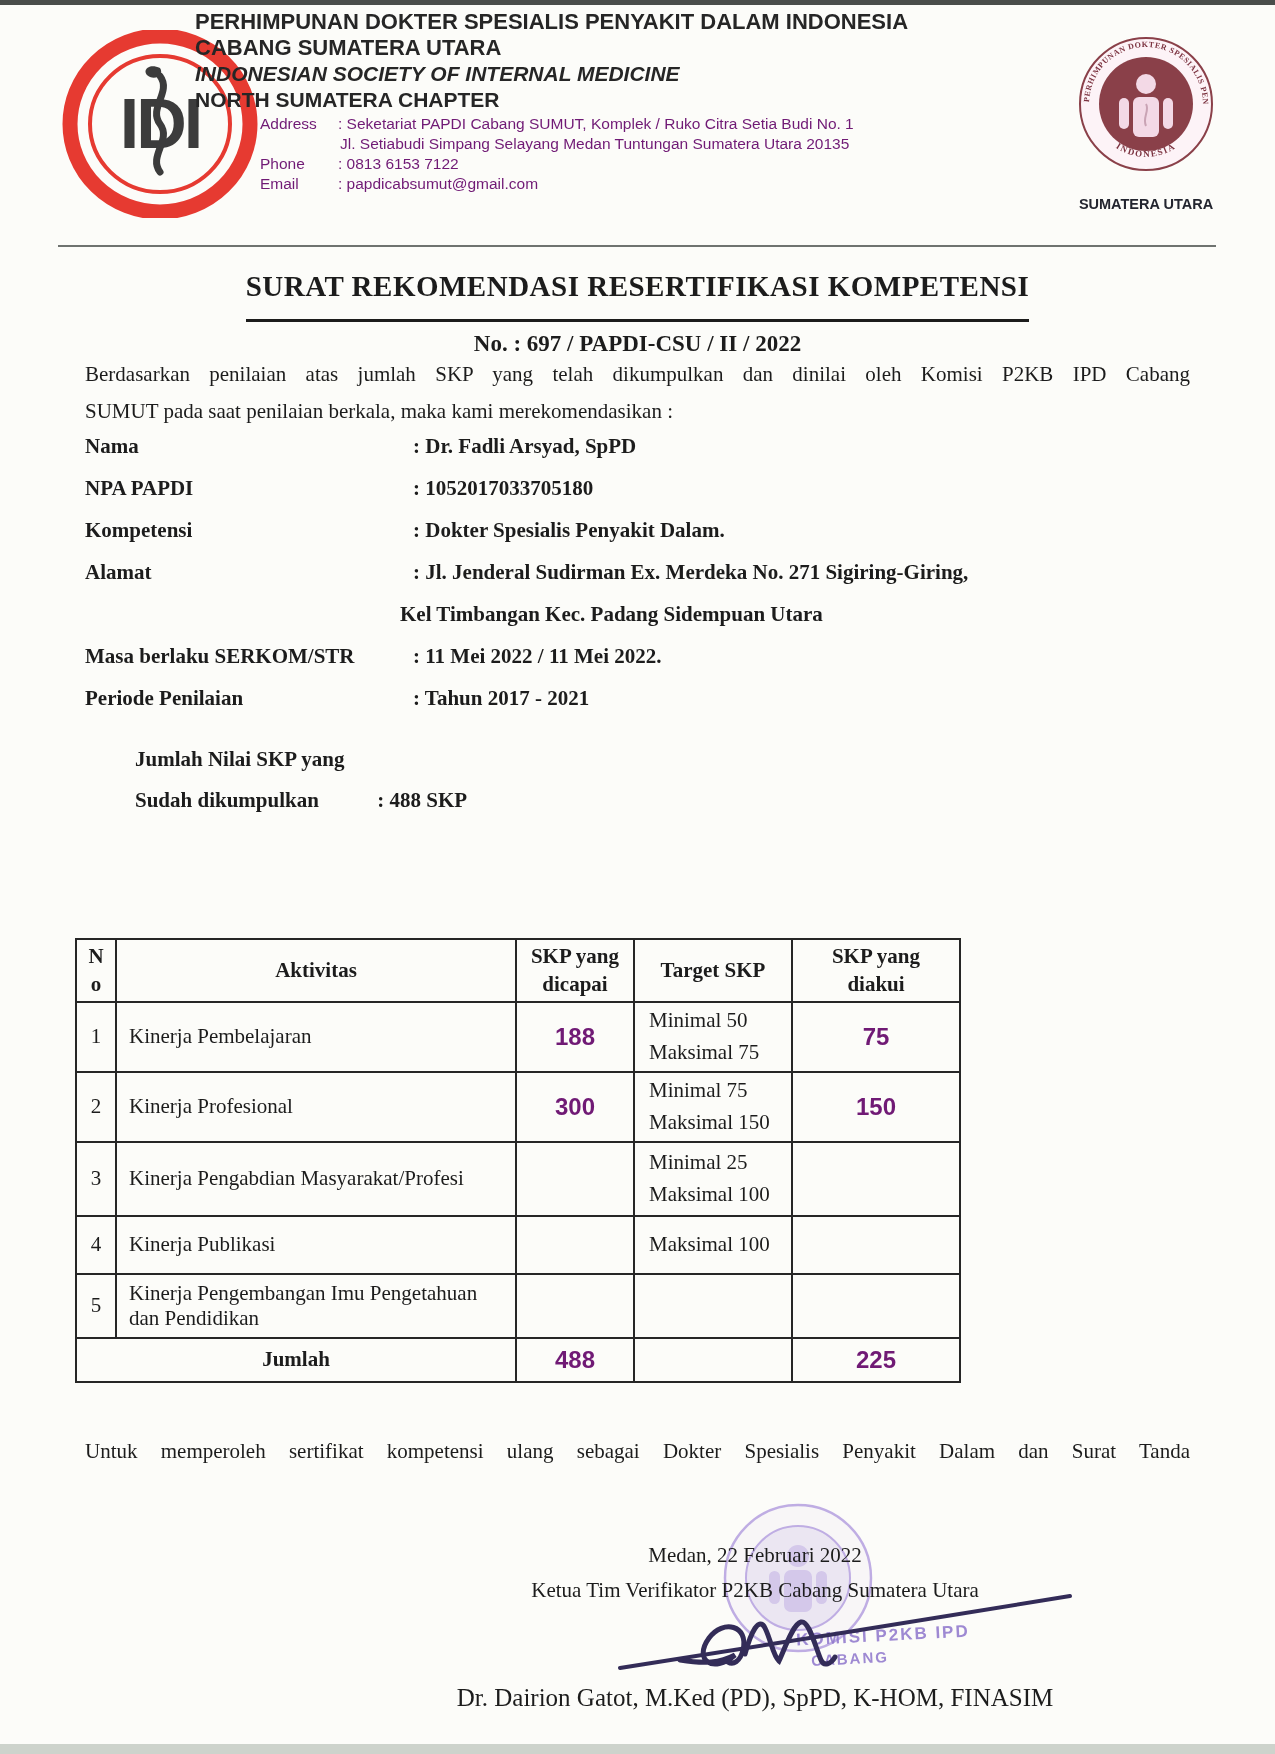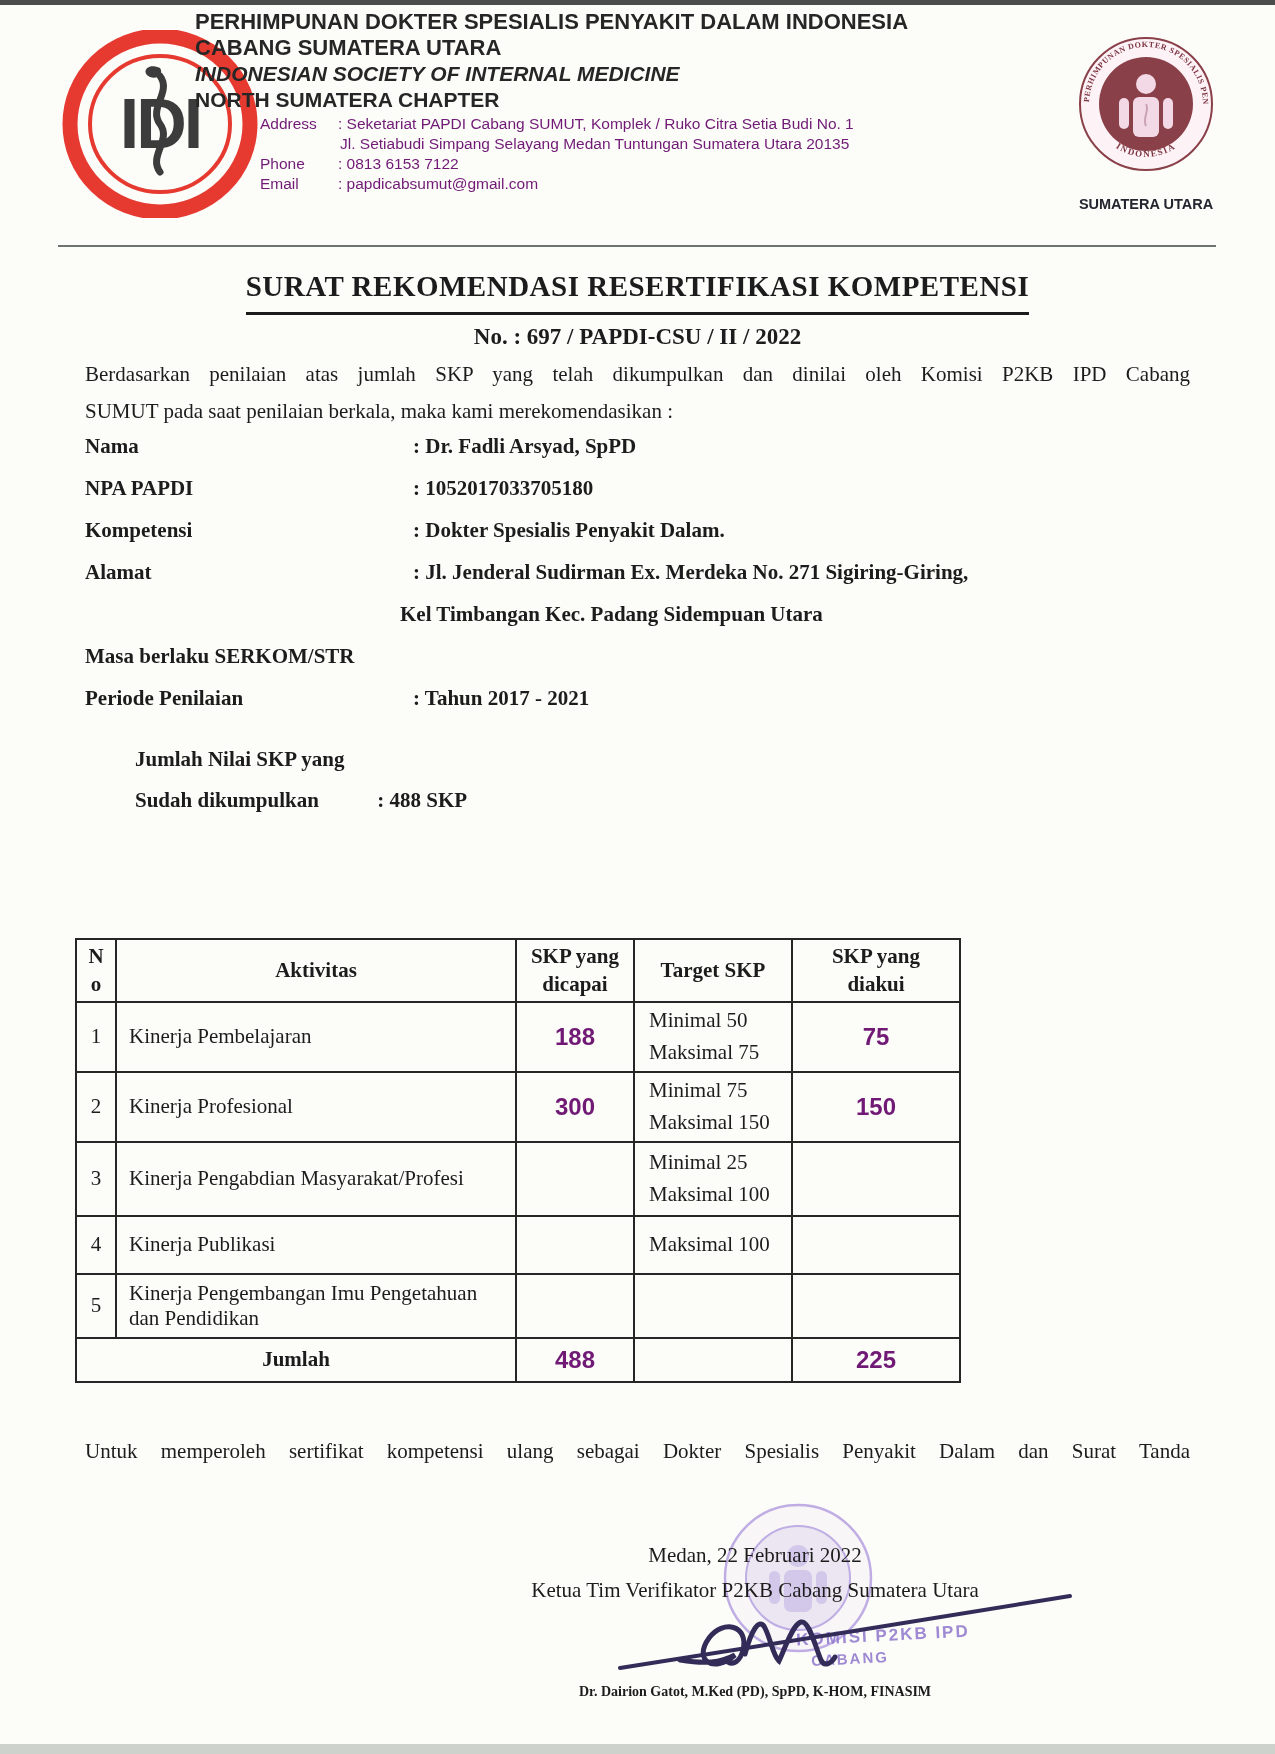--- a/index.html
+++ b/index.html
@@ -27,21 +27,21 @@
 
   .idi-logo { position:absolute; top:30px; left:62px; width:196px; height:188px; }
   .papdi-logo { position:absolute; top:22px; left:1062px; width:168px; height:178px; }
   .papdi-caption { position:absolute; top:196px; left:1042px; width:208px; text-align:center;
     font-family:"Liberation Sans", sans-serif; font-weight:bold; font-size:14.5px; color:#23252f; }
   .header-rule { position:absolute; top:245px; left:58px; width:1158px; height:0; border-top:2px solid #6f7370; }
 
   
   .title-wrap { position:absolute; top:270px; left:60px; width:1155px; text-align:center; }
   .title-main { display:inline-block; font-weight:bold; font-size:29px; letter-spacing:0.5px;
-    border-bottom:3px solid #1c1c1c; padding-bottom:9px; }
+    border-bottom:3px solid #1c1c1c; padding-bottom:16px; }
   .title-number { margin-top:9px; font-weight:bold; font-size:23px; }
 
   
   .intro { position:absolute; top:356px; left:85px; width:1105px; font-size:21px; line-height:37px; }
   .stretch { text-align:justify; text-align-last:justify; }
 
   
   .details { position:absolute; top:433px; left:85px; width:1110px; font-size:21px; font-weight:bold; }
   .detail-row { display:flex; margin-bottom:16px; line-height:26px; }
   .detail-label { width:300px; flex:0 0 300px; }
@@ -75,21 +75,21 @@
   .sig-date { position:absolute; top:1543px; left:435px; width:640px; text-align:center; font-size:21px; }
   .sig-role { position:absolute; top:1578px; left:400px; width:710px; text-align:center; font-size:21px; }
   .stamp-svg { position:absolute; top:1498px; left:706px; width:184px; height:184px; opacity:0.8; }
   .stamp-line1 { position:absolute; top:1626px; left:738px; width:290px; text-align:center;
     font-family:"Liberation Sans", sans-serif; font-weight:bold; font-size:17px; letter-spacing:2px;
     color:#8e76cc; opacity:0.85; transform:rotate(-3deg); }
   .stamp-line2 { position:absolute; top:1650px; left:760px; width:180px; text-align:center;
     font-family:"Liberation Sans", sans-serif; font-weight:bold; font-size:15px; letter-spacing:2px;
     color:#8e76cc; opacity:0.85; transform:rotate(-3deg); }
   .sign-svg { position:absolute; top:1568px; left:585px; width:510px; height:115px; }
-  .sig-name { position:absolute; top:1684px; left:400px; width:710px; text-align:center; font-size:14px;font-weight:bold; }
+  .sig-name { position:absolute; top:1684px; left:400px; width:710px; text-align:center; font-size:25px; }
 </style>
 </head>
 <body>
 
 <div class="page">
   <div class="scan-top"></div>
 
   <svg class="idi-logo" viewBox="0 0 196 188">
     <ellipse cx="98" cy="94" rx="90" ry="88" fill="none" stroke="#e63a31" stroke-width="15"></ellipse>
     <ellipse cx="98" cy="94" rx="70" ry="68" fill="none" stroke="#e63a31" stroke-width="4"></ellipse>
@@ -167,20 +167,21 @@
       <span class="detail-label">Kompetensi</span>
       <span class="detail-value">: Dokter Spesialis Penyakit Dalam.</span>
     </div>
     <div class="detail-row">
       <span class="detail-label">Alamat</span>
       <span class="detail-value">: Jl. Jenderal Sudirman Ex. Merdeka No. 271 Sigiring-Giring,</span>
     </div>
     <div class="detail-cont">Kel Timbangan Kec. Padang Sidempuan Utara</div>
     <div class="detail-row">
       <span class="detail-label">Masa berlaku SERKOM/STR</span>
+      <span class="detail-value">: 11 Mei 2022 / 11 Mei 2022.</span>
     </div>
     <div class="detail-row">
       <span class="detail-label">Periode Penilaian</span>
       <span class="detail-value">: Tahun 2017 - 2021</span>
     </div>
   </div>
 
   <div class="skp-summary">
     <div>Jumlah Nilai SKP yang</div>
     <div class="l2">

